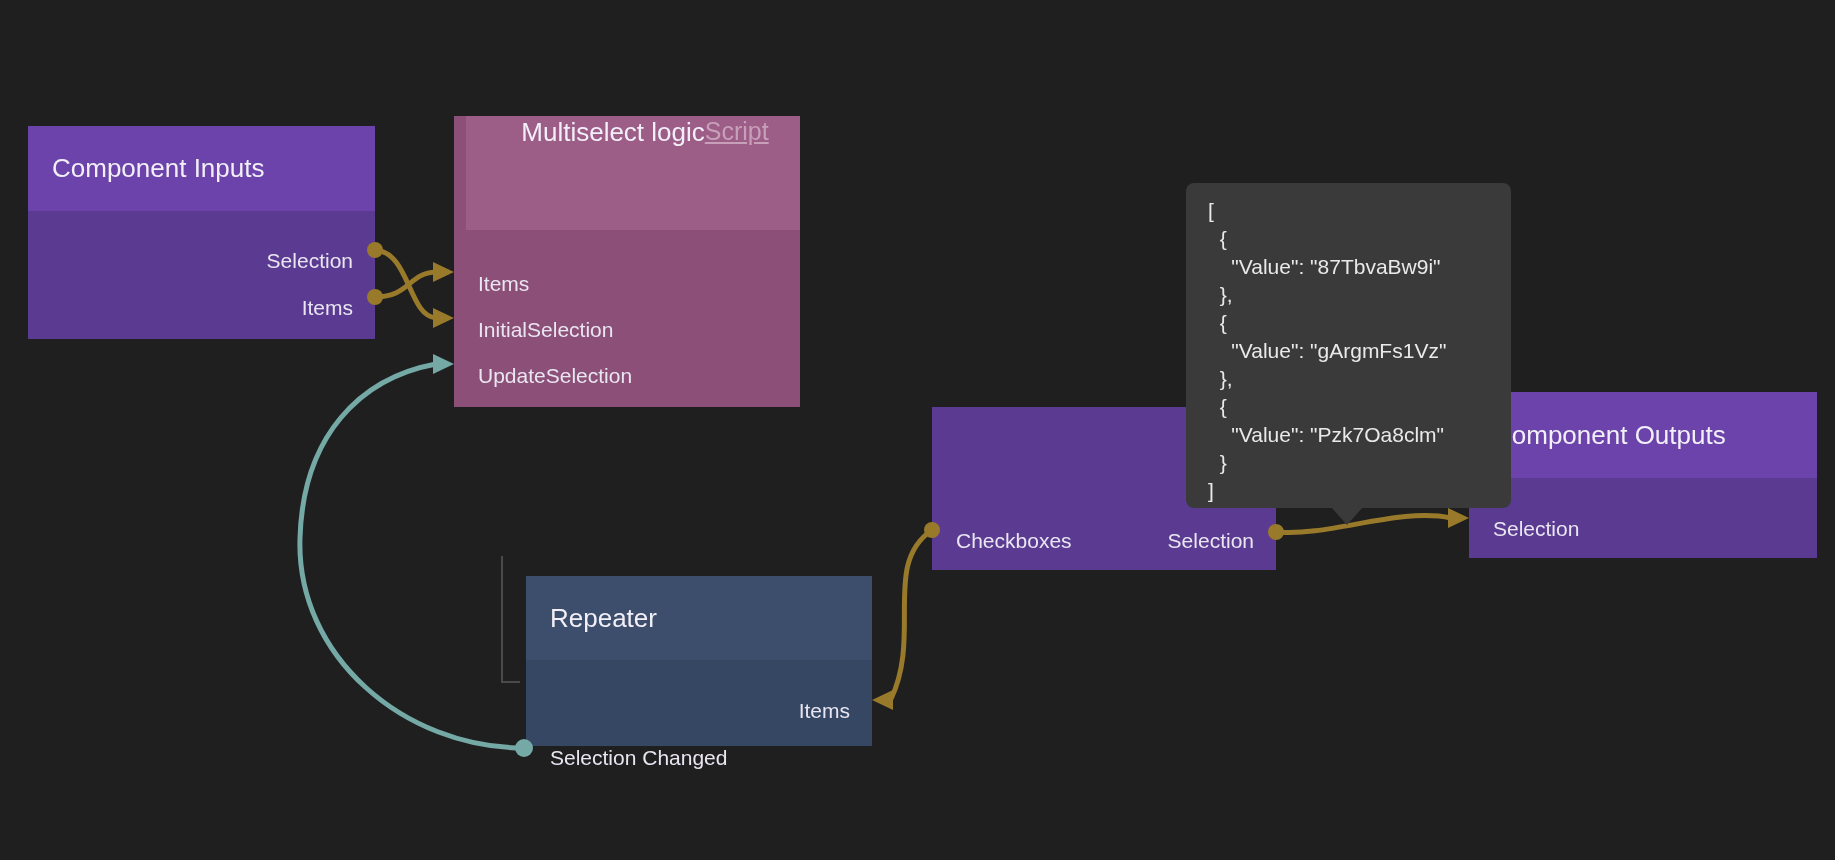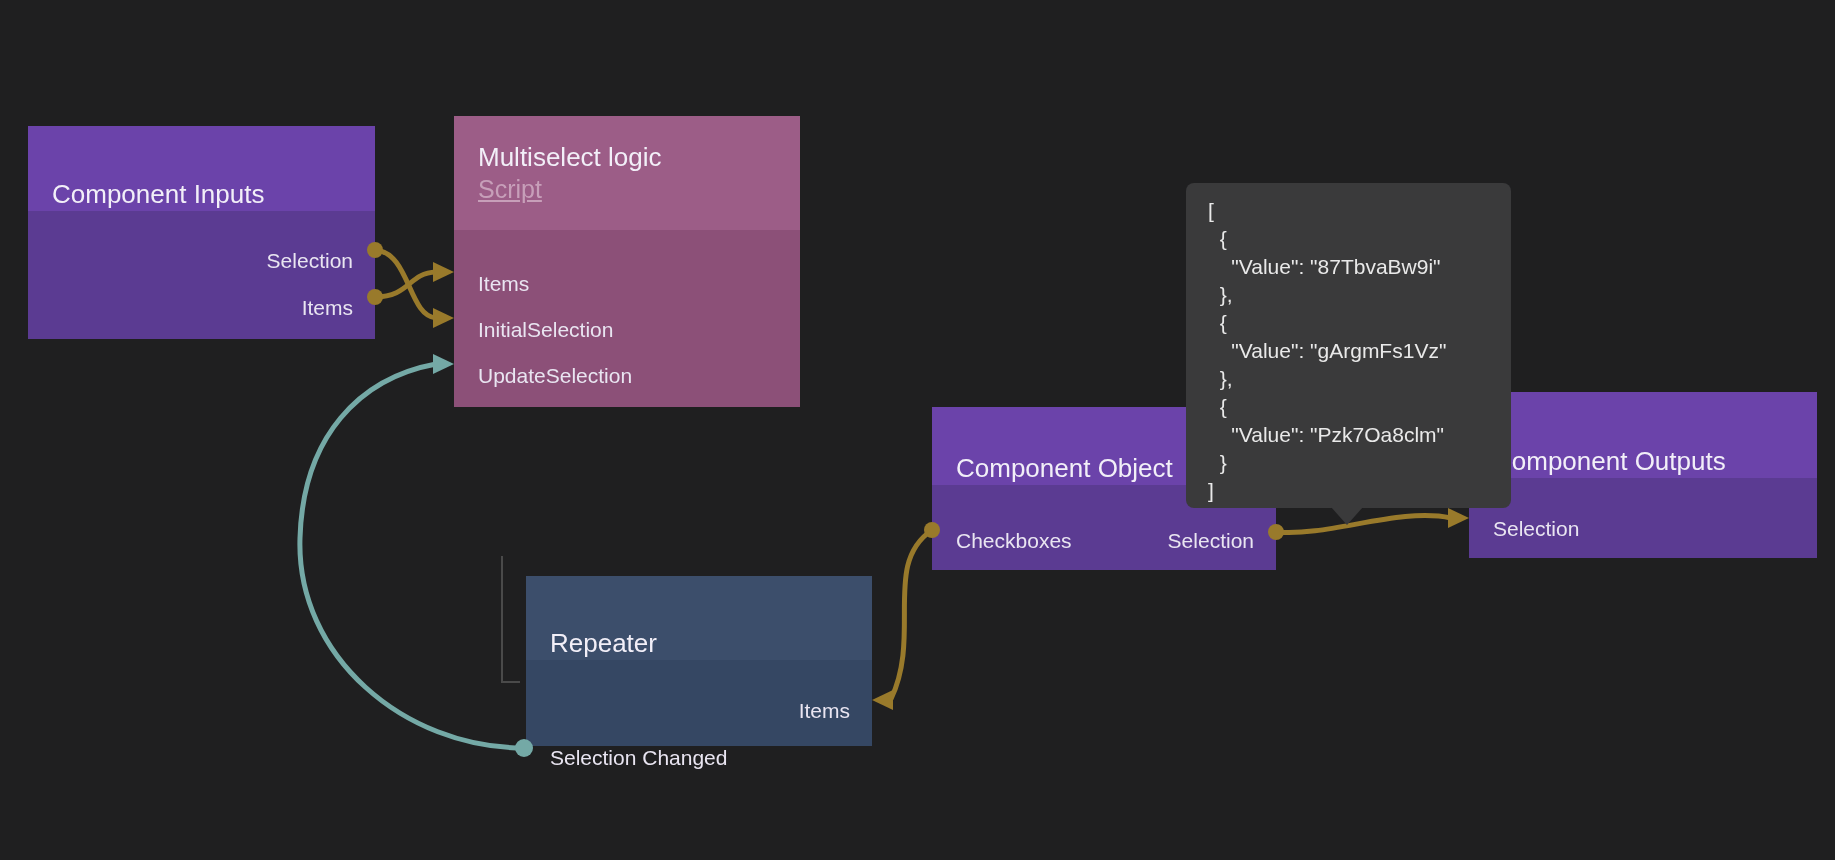--- a/index.html
+++ b/index.html
@@ -4,22 +4,22 @@
 <style>
   html,body{margin:0;padding:0;}
   body{
     width:1835px;height:860px;
     background:var(--canvas_bg,#1f1f20);
     font-family:"Liberation Sans","DejaVu Sans",sans-serif;
     position:relative;overflow:hidden;
   }
   .canvas{position:absolute;inset:0;}
   .node{position:absolute;z-index:2;}
-  .hdr{display:flex;align-items:flex-end;padding-left:24px;box-sizing:border-box;}
-  .hdr.twoline{flex-direction:column;justify-content:center;align-items:flex-start;}
+  .hdr{display:flex;align-items:center;padding-left:24px;box-sizing:border-box;}
+  .hdr.twoline{flex-direction:row;justify-content:center;align-items:flex-start;margin-left:12px;}
   .title{font-size:26px;color:var(--title_text,#f2eff8);line-height:33px;}
   .subtitle{font-size:25px;color:var(--subtitle_text,#c79fb9);line-height:31px;text-decoration:underline;}
   .purple .hdr{background:var(--purple_header,#6b43aa);}
   .purple{background:var(--purple_body,#5b3b92);}
   .mauve .hdr{background:var(--mauve_header,#9c5d87);}
   .mauve{background:var(--mauve_body,#8c5078);}
   .slate .hdr{background:var(--slate_header,#3c4e6b);}
   .slate{background:var(--slate_body,#354763);}
   .slate.headeronly{background:var(--slate_header,#3c4e6b);}
   .row{position:absolute;left:0;right:0;height:47px;display:flex;align-items:flex-end;
@@ -84,23 +84,20 @@
     </div>
     <div class="row out" style="top:100px" data-interactable="true">
       <span data-interactable="false">Items</span>
     </div>
     <div class="row in" style="top:147px" data-interactable="true">
       <span data-interactable="false">Selection Changed</span>
     </div>
   </div>
 
   <div class="node purple" data-interactable="true" style="left:932px;top:407px;width:344px;height:163px">
-    <div class="hdr" style="height:78px" data-interactable="false">
-      <span class="title" data-interactable="false">Component Object</span>
-    </div>
     <div class="row both" style="top:100px;height:46px" data-interactable="false">
       <span data-interactable="true">Checkboxes</span>
       <span data-interactable="true">Selection</span>
     </div>
   </div>
 
   <div class="node purple" data-interactable="true" style="left:1469px;top:392px;width:348px;height:166px">
     <div class="hdr" style="height:86px" data-interactable="false">
       <span class="title" data-interactable="false">Component Outputs</span>
     </div>

